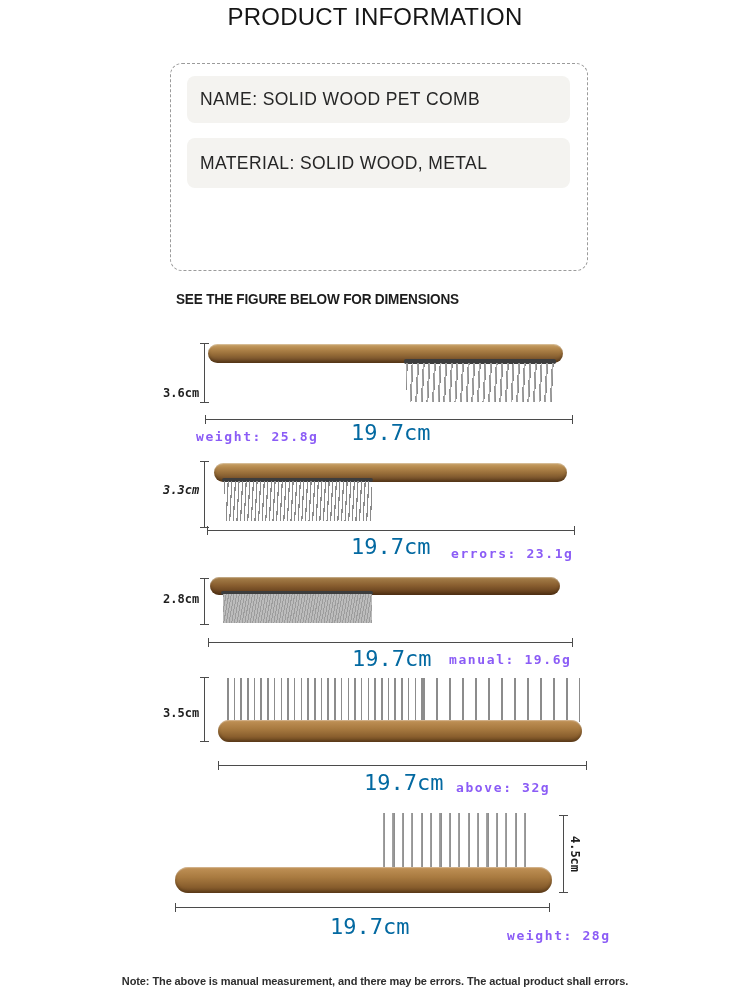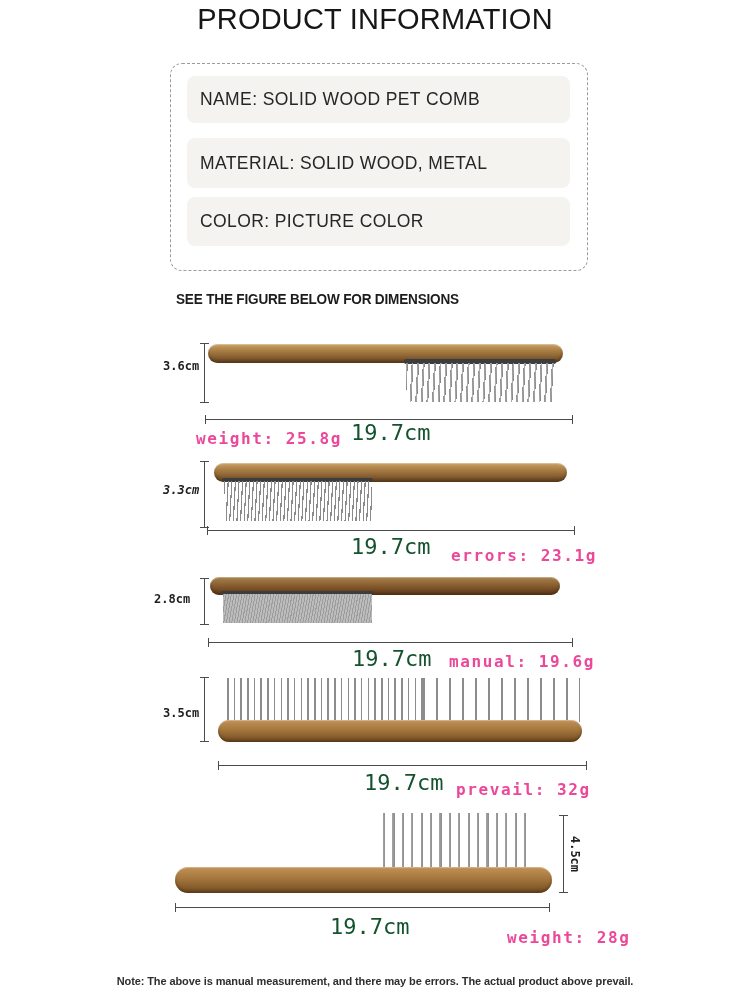--- a/index.html
+++ b/index.html
@@ -1,21 +1,21 @@
 <!DOCTYPE html>
 <html><head>
 <meta charset="utf-8">
 <style>
   html,body{margin:0;padding:0;background:#fff;}
   .page{position:relative;width:750px;height:1000px;background:#ffffff;overflow:hidden;
         font-family:"Liberation Sans",sans-serif;}
 
   
   .page-title{position:absolute;top:3px;left:0;width:100%;text-align:center;
-    font-size:29px;font-weight:400;color:#161616;letter-spacing:0.2px;}
+    font-size:24px;font-weight:400;color:#161616;letter-spacing:0.2px;}
 
   
   .info-box{position:absolute;left:170px;top:63px;width:416px;height:206px;
     border:1px dashed #9b9b9b;border-radius:12px;}
   .info-row{position:absolute;left:16px;width:370px;border-radius:8px;background:#f4f3f0;
     display:flex;align-items:center;padding-left:13px;
     font-size:17.5px;letter-spacing:0.4px;color:#262626;}
   .info-row.r1{top:12px;height:47px;}
   .info-row.r2{top:74px;height:50px;}
   .info-row.r3{top:133px;height:49px;}
@@ -35,31 +35,31 @@
   .dim-v{position:absolute;width:1px;background:#4b4b4b;}
   .dim-v::before,.dim-v::after{content:"";position:absolute;left:-4px;width:9px;height:1px;background:#4b4b4b;}
   .dim-v::before{top:0;}.dim-v::after{bottom:0;}
   .dim-h{position:absolute;height:1px;background:#4b4b4b;}
   .dim-h::before,.dim-h::after{content:"";position:absolute;top:-4px;width:1px;height:9px;background:#4b4b4b;}
   .dim-h::before{left:0;}.dim-h::after{right:0;}
 
   .size-label{position:absolute;font-family:"DejaVu Sans Mono",monospace;
     font-size:12px;font-weight:700;color:#1e1e1e;}
   .len-label{position:absolute;font-family:"DejaVu Sans Mono",monospace;
-    font-size:22px;font-weight:400;color:#14532d;}
+    font-size:22px;font-weight:400;color:#0369a1;}
   .weight-label{position:absolute;font-family:"DejaVu Sans Mono",monospace;
-    font-size:16px;font-weight:700;letter-spacing:1.6px;color:#ec4899;}
+    font-size:13px;font-weight:700;letter-spacing:1.6px;color:#8b5cf6;}
 
   
   .c1-wood{left:208px;top:344px;width:355px;height:19px;}
   .c1-clamp{left:404px;top:359px;width:152px;height:5px;}
   .c1-teeth{left:406px;top:363px;width:149px;height:39px;
     background:repeating-linear-gradient(93deg,#8f8f8f 0,#aeaeae 0.9px,#858585 1.9px,transparent 1.9px,transparent 5.6px);}
   .c1-dimv{left:204px;top:343px;height:60px;}
-  .c1-h{left:163px;top:359px;}
+  .c1-h{left:163px;top:386px;}
   .c1-dimh{left:205px;top:419px;width:368px;}
   .c1-len{left:351px;top:420px;}
   .c1-w{left:196px;top:429px;}
 
   
   .c2-wood{left:214px;top:463px;width:353px;height:19px;}
   .c2-clamp{left:222px;top:478px;width:151px;height:4px;}
   .c2-teeth{left:224px;top:481px;width:148px;height:40px;
     background:repeating-linear-gradient(93deg,#8a8a8a 0,#8a8a8a 1.2px,transparent 1.2px,transparent 3.6px);}
   .c2-dimv{left:204px;top:461px;height:67px;}
@@ -67,21 +67,21 @@
   .c2-dimh{left:207px;top:530px;width:368px;}
   .c2-len{left:351px;top:534px;}
   .c2-w{left:451px;top:546px;}
 
   
   .c3-wood{left:210px;top:577px;width:350px;height:18px;}
   .c3-clamp{left:221px;top:591px;width:152px;height:4px;}
   .c3-teeth{left:223px;top:594px;width:149px;height:29px;background-color:#b0b0b0;
     background-image:repeating-linear-gradient(100deg,#9c9c9c 0,#9c9c9c 1px,#bcbcbc 1px,#bcbcbc 2.6px);}
   .c3-dimv{left:204px;top:578px;height:47px;}
-  .c3-h{left:154px;top:592px;text-align:right;}
+  .c3-h{left:163px;top:592px;text-align:right;}
   .c3-dimh{left:208px;top:642px;width:365px;}
   .c3-len{left:352px;top:646px;}
   .c3-w{left:449px;top:652px;}
 
   
   .c4-teeth-a{left:227px;top:678px;width:196px;height:44px;
     background:repeating-linear-gradient(90deg,#8c8c8c 0,#8c8c8c 1.5px,transparent 1.5px,transparent 6.7px);}
   .c4-teeth-b{left:423px;top:678px;width:157px;height:44px;
     background:repeating-linear-gradient(90deg,#8c8c8c 0,#8c8c8c 1.7px,transparent 1.7px,transparent 13px);}
   .c4-wood{left:218px;top:720px;width:364px;height:22px;border-radius:11px;}
@@ -108,21 +108,20 @@
 </head>
 <body>
 
 <div class="page">
 
   <div class="page-title">PRODUCT INFORMATION</div>
 
   <div class="info-box">
     <div class="info-row r2">MATERIAL: SOLID WOOD, METAL</div>
     <div class="info-row r1">NAME: SOLID WOOD PET COMB</div>
-    <div class="info-row r3">COLOR: PICTURE COLOR</div>
   </div>
 
   <div class="figure-heading">SEE THE FIGURE BELOW FOR DIMENSIONS</div>
 
   <div>
     <div class="wood c1-wood"></div>
     <div class="clamp c1-clamp"></div>
     <div class="teeth c1-teeth"></div>
     <div class="dim-v c1-dimv"></div>
     <div class="size-label c1-h">3.6cm</div>
@@ -154,28 +153,28 @@
   </div>
 
   <div>
     <div class="teeth c4-teeth-a"></div>
     <div class="teeth c4-teeth-b"></div>
     <div class="wood wood-warm c4-wood"></div>
     <div class="dim-v c4-dimv"></div>
     <div class="size-label c4-h">3.5cm</div>
     <div class="dim-h c4-dimh"></div>
     <div class="len-label c4-len">19.7cm</div>
-    <div class="weight-label c4-w">prevail: 32g</div>
+    <div class="weight-label c4-w">above: 32g</div>
   </div>
 
   <div>
     <div class="teeth c5-teeth"></div>
     <div class="wood wood-warm c5-wood"></div>
     <div class="dim-v c5-dimv"></div>
     <div class="size-label c5-h">4.5cm</div>
     <div class="dim-h c5-dimh"></div>
     <div class="len-label c5-len">19.7cm</div>
     <div class="weight-label c5-w">weight: 28g</div>
   </div>
 
-  <div class="note">Note: The above is manual measurement, and there may be errors. The actual product above prevail.</div>
+  <div class="note">Note: The above is manual measurement, and there may be errors. The actual product shall errors.</div>
 
 </div>
 
 </body></html>

